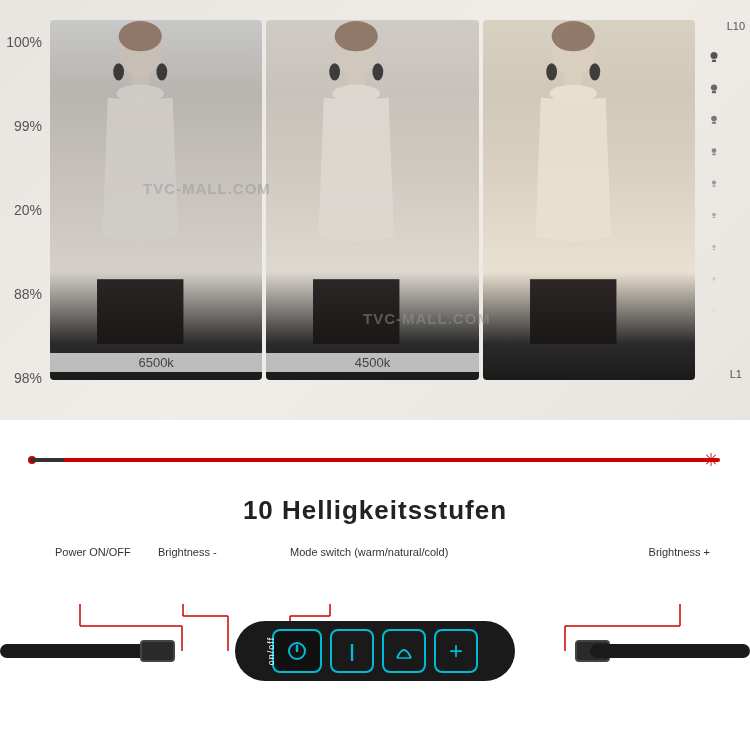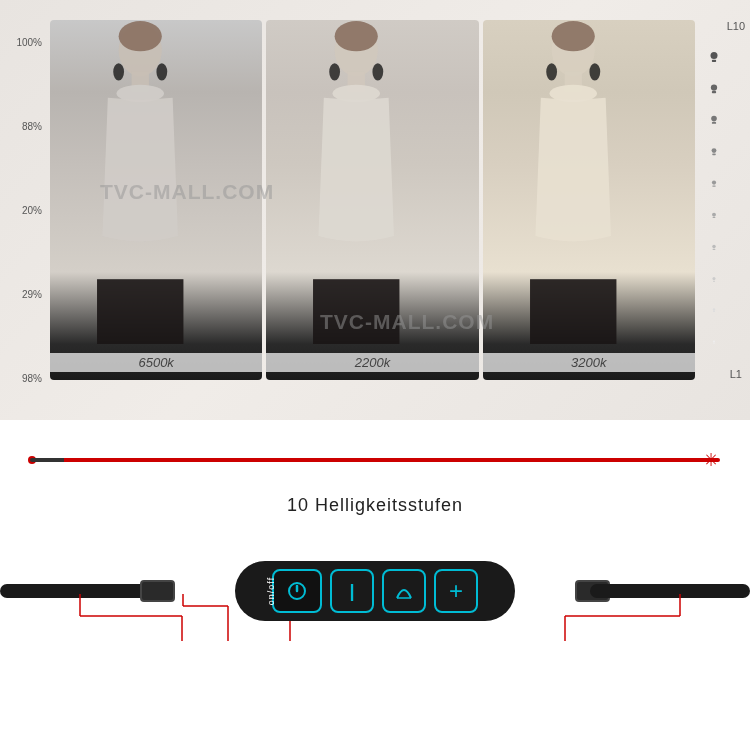--- a/index.html
+++ b/index.html
@@ -30,21 +30,21 @@
       height: 100%;
       display: flex;
       flex-direction: column;
       justify-content: space-around;
       align-items: flex-end;
       padding-right: 8px;
       z-index: 10;
     }
 
     .y-label {
-      font-size: 10px;
+      font-size: 14px;
       color: #555;
       font-weight: 500;
     }
 
     .images-container {
       position: absolute;
       left: 50px;
       right: 55px;
       top: 20px;
       bottom: 40px;
@@ -79,21 +79,20 @@
     .panel-label {
       position: absolute;
       bottom: 8px;
       left: 0;
       right: 0;
       text-align: center;
       font-size: 13px;
       color: #444;
       background: rgba(255,255,255,0.7);
       padding: 2px 0;
-      font-style: italic;
     }
 
     
     .l-scale {
       position: absolute;
       right: 5px;
       top: 20px;
       bottom: 40px;
       display: flex;
       flex-direction: column;
@@ -114,27 +113,28 @@
     }
 
     .bulb-icon svg {
       width: 14px;
       height: 14px;
     }
 
     
     .watermark {
       position: absolute;
-      font-size: 21px;
+      font-size: 15px;
       color: rgba(150,150,150,0.5);
       font-weight: bold;
       letter-spacing: 1px;
       transform: rotate(0deg);
       z-index: 20;
       pointer-events: none;
+      margin-left: 43px;
     }
     .watermark-1 { top: 180px; left: 100px; }
     .watermark-2 { top: 310px; left: 320px; }
 
     
     .controls-section {
       width: 750px;
       height: 330px;
       background: #ffffff;
       position: relative;
@@ -185,22 +185,22 @@
       justify-content: center;
     }
 
     .star-icon {
       color: #cc0000;
       font-size: 18px;
     }
 
     
     .brightness-label {
-      font-size: 18px;
-      font-weight: normal;
+      font-size: 26px;
+      font-weight: bold;
       color: #222;
       margin: 5px 0 20px 0;
       letter-spacing: 1px;
     }
 
     
     .device-labels-area {
       width: 100%;
       position: relative;
       height: 50px;
@@ -355,23 +355,23 @@
       height: 160px;
     }
   </style>
 </head>
 <body>
 
 <div class="image-section">
 
   <div class="y-axis">
     <span class="y-label">100%</span>
+    <span class="y-label">99%</span>
+    <span class="y-label">20%</span>
     <span class="y-label">88%</span>
-    <span class="y-label">20%</span>
-    <span class="y-label">29%</span>
     <span class="y-label">98%</span>
   </div>
 
   <div class="images-container">
 
     <div class="photo-panel cool">
       <svg class="person-svg" viewBox="0 0 120 300" xmlns="http://www.w3.org/2000/svg">
 
         <ellipse cx="60" cy="28" rx="20" ry="24" fill="#c8bfb5" opacity="0.9"></ellipse>
 
@@ -396,35 +396,34 @@
       <svg class="person-svg" viewBox="0 0 120 300" xmlns="http://www.w3.org/2000/svg">
         <ellipse cx="60" cy="28" rx="20" ry="24" fill="#d0c8bc" opacity="0.9"></ellipse>
         <ellipse cx="60" cy="15" rx="20" ry="14" fill="#8a7060" opacity="0.9"></ellipse>
         <rect x="52" y="48" width="16" height="18" fill="#d0c8bc" opacity="0.9"></rect>
         <ellipse cx="60" cy="68" rx="22" ry="8" fill="#ddd8d0" opacity="0.95"></ellipse>
         <path d="M30 72 Q60 75 90 72 L95 200 Q60 210 25 200 Z" fill="#ddd8d0" opacity="0.9"></path>
         <ellipse cx="40" cy="48" rx="5" ry="8" fill="#1a1a1a" opacity="0.8"></ellipse>
         <ellipse cx="80" cy="48" rx="5" ry="8" fill="#1a1a1a" opacity="0.8"></ellipse>
         <rect x="20" y="240" width="80" height="60" fill="#1a1515" opacity="0.9"></rect>
       </svg>
-      <div class="panel-label">2200k</div>
+      <div class="panel-label">4500k</div>
     </div>
 
     <div class="photo-panel warm">
       <svg class="person-svg" viewBox="0 0 120 300" xmlns="http://www.w3.org/2000/svg">
         <ellipse cx="60" cy="28" rx="20" ry="24" fill="#d8cfc0" opacity="0.9"></ellipse>
         <ellipse cx="60" cy="15" rx="20" ry="14" fill="#8a7060" opacity="0.9"></ellipse>
         <rect x="52" y="48" width="16" height="18" fill="#d8cfc0" opacity="0.9"></rect>
         <ellipse cx="60" cy="68" rx="22" ry="8" fill="#e8e0d0" opacity="0.95"></ellipse>
         <path d="M30 72 Q60 75 90 72 L95 200 Q60 210 25 200 Z" fill="#e8e0d0" opacity="0.9"></path>
         <ellipse cx="40" cy="48" rx="5" ry="8" fill="#1a1a1a" opacity="0.8"></ellipse>
         <ellipse cx="80" cy="48" rx="5" ry="8" fill="#1a1a1a" opacity="0.8"></ellipse>
         <rect x="20" y="240" width="80" height="60" fill="#1a1515" opacity="0.9"></rect>
       </svg>
-      <div class="panel-label">3200k</div>
     </div>
   </div>
 
   <div class="l-scale">
     <span class="l-label">L10</span>
 
     <div class="bulb-icon">
       <svg viewBox="0 0 20 20" fill="#555">
           <circle cx="10" cy="8" r="5"></circle>
           <rect x="7" y="14" width="6" height="3" rx="1"></rect>
@@ -498,20 +497,26 @@
     <div class="slider-track"></div>
     <div class="slider-dot-right">
       <span class="star-icon">✳</span>
     </div>
   </div>
 
   <div class="brightness-label">10 Helligkeitsstufen</div>
 
   <div class="label-area-wrapper">
 
+    <div class="device-labels-area">
+      <span class="device-label label-power">Power ON/OFF</span>
+      <span class="device-label label-brightness-minus">Brightness -</span>
+      <span class="device-label label-mode">Mode switch  (warm/natural/cold)</span>
+      <span class="device-label label-brightness-plus">Brightness +</span>
+    </div>
 
     <svg class="lines-svg" viewBox="0 0 750 100">
 
       <line x1="80" y1="28" x2="80" y2="50" stroke="#cc0000" stroke-width="1.5"></line>
       <line x1="80" y1="50" x2="182" y2="50" stroke="#cc0000" stroke-width="1.5"></line>
       <line x1="182" y1="50" x2="182" y2="75" stroke="#cc0000" stroke-width="1.5"></line>
 
       <line x1="183" y1="28" x2="183" y2="40" stroke="#cc0000" stroke-width="1.5"></line>
       <line x1="183" y1="40" x2="228" y2="40" stroke="#cc0000" stroke-width="1.5"></line>
       <line x1="228" y1="40" x2="228" y2="75" stroke="#cc0000" stroke-width="1.5"></line>

